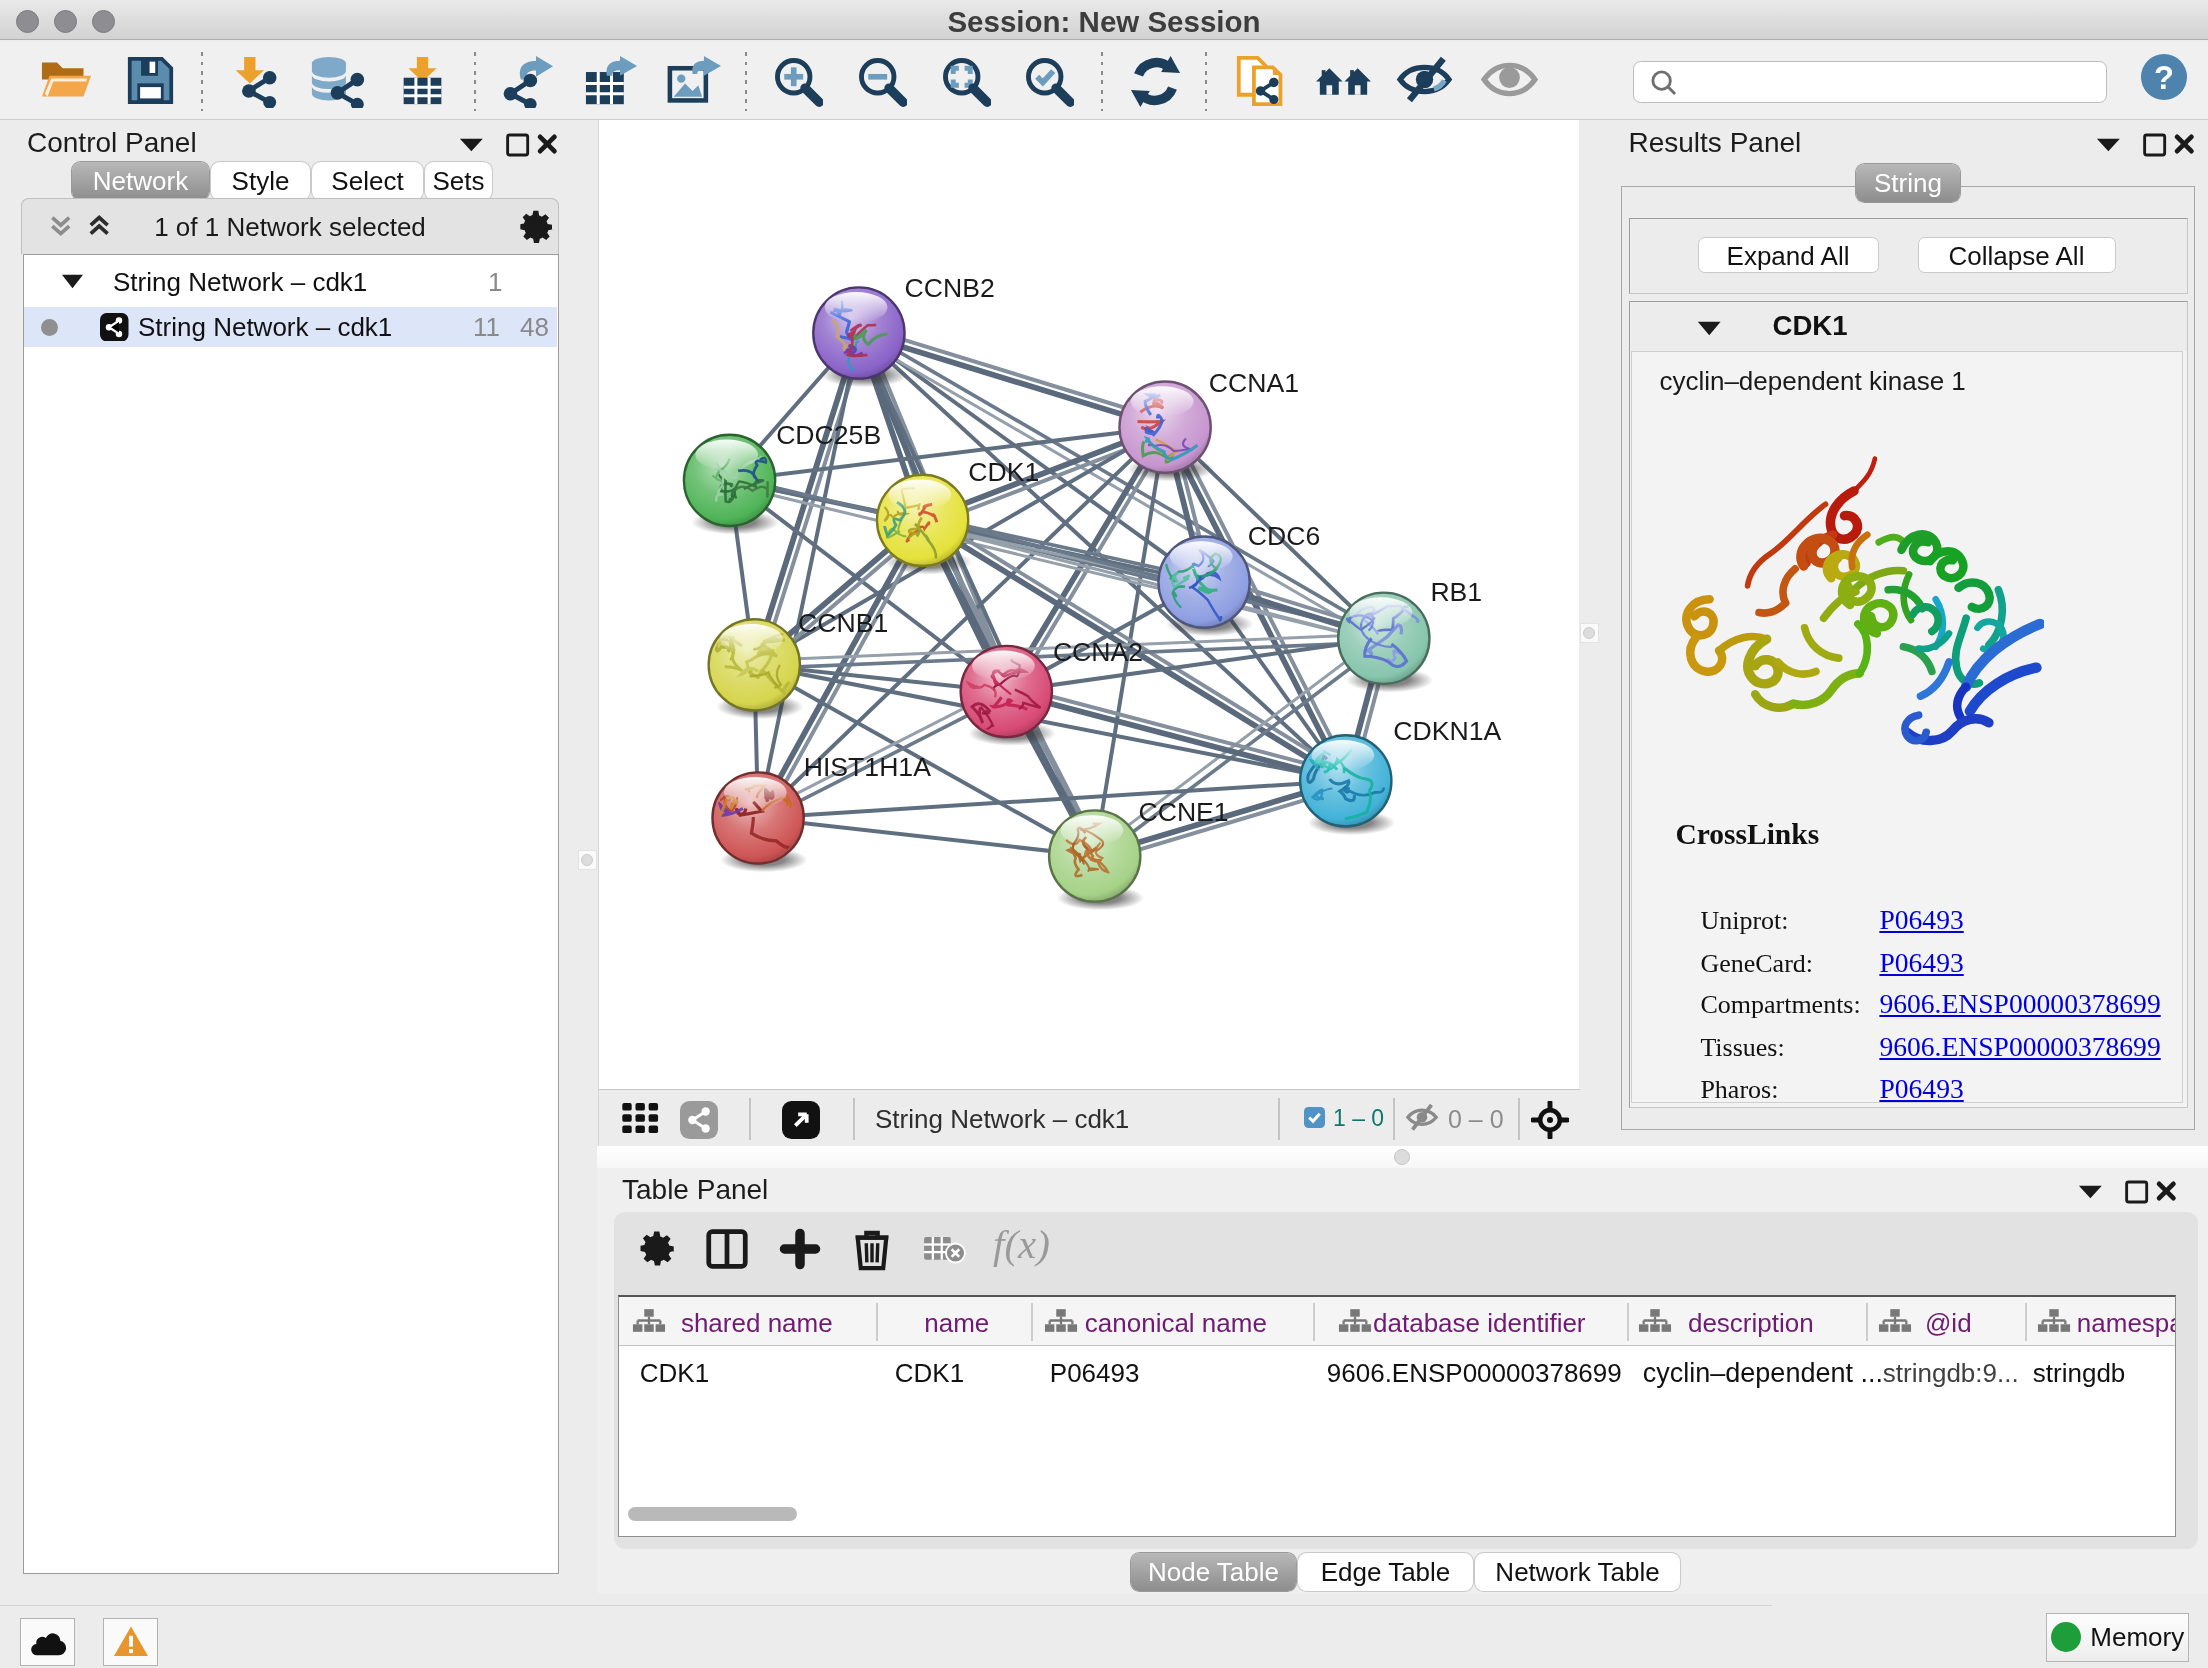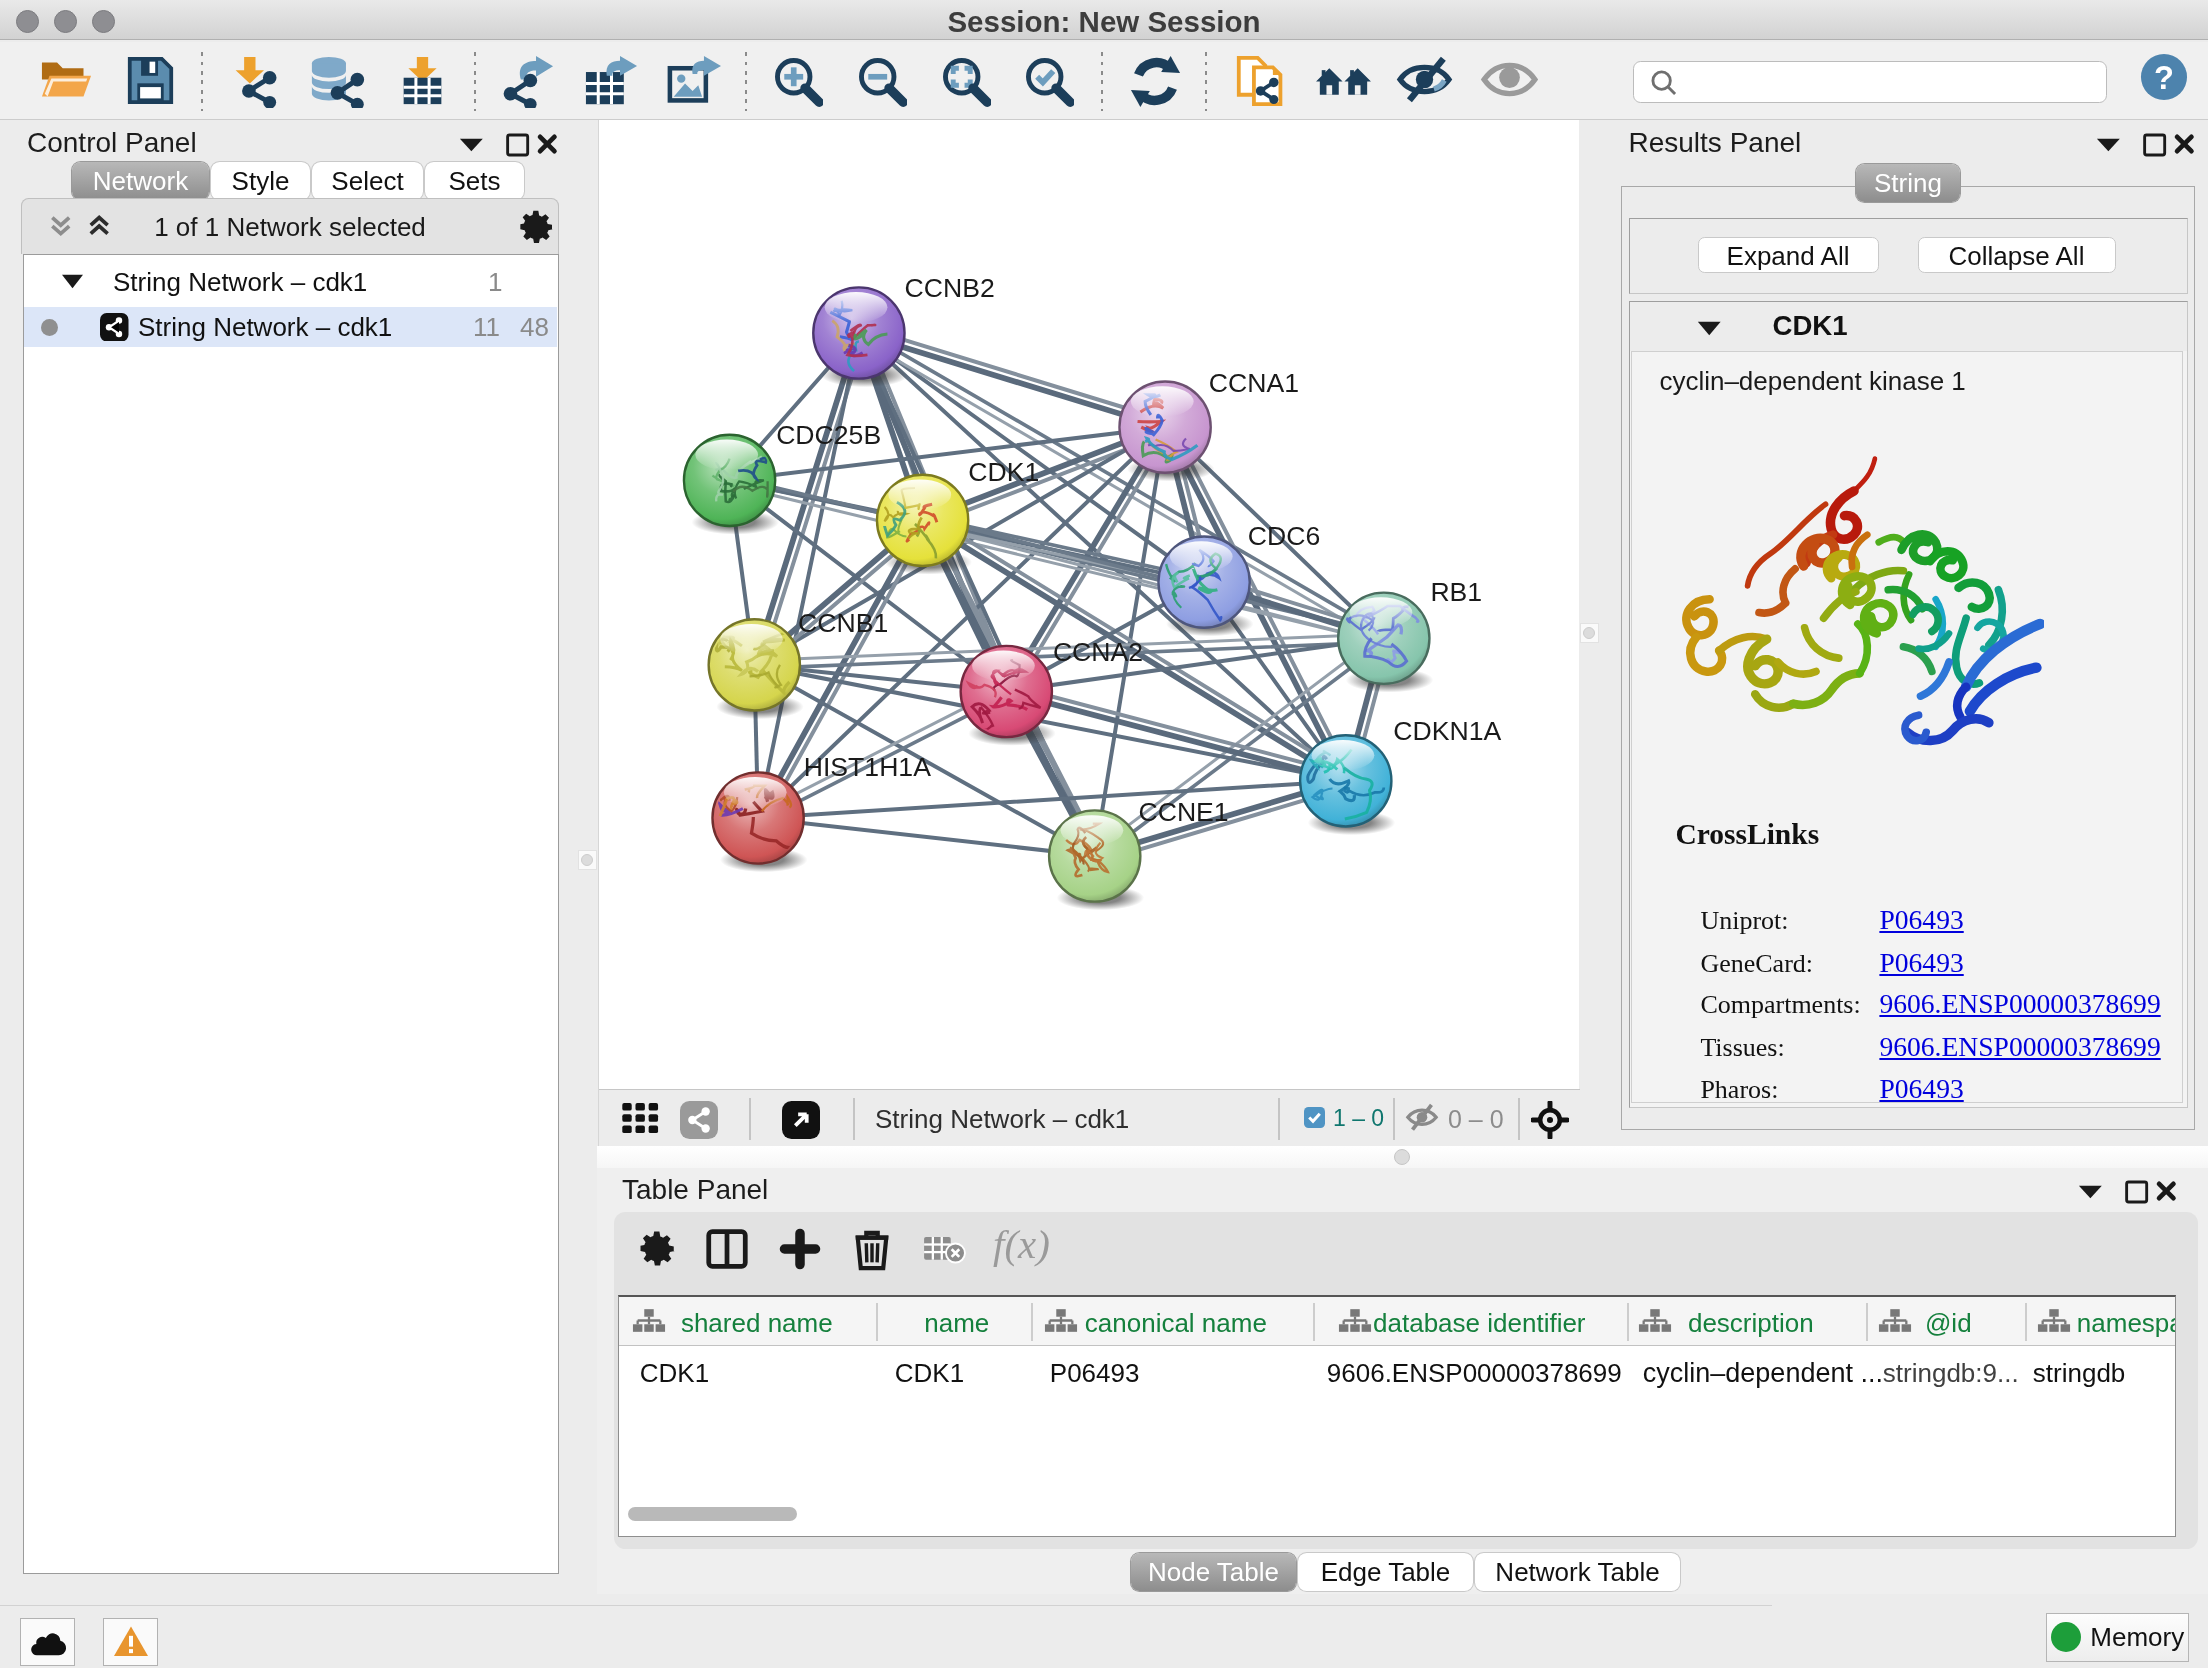--- a/index.html
+++ b/index.html
@@ -37,21 +37,21 @@
     background:#ffffff; border:1.9px solid #9b9b9b; }
   #row2 { position:absolute; left:0; top:52px; width:533px; height:40px; background:#dce6f8; }
   
   #canvas { left:598px; top:120px; width:981px; height:1026px; background:#ffffff;
     border-left:1.9px solid #d6d6d6; }
   #netstatus { position:absolute; left:0; top:969px; width:981px; height:57px;
     background:#ececec; border-top:1.9px solid #c6c6c6; }
   
   #rpanel { left:1619px; top:120px; width:590px; height:1043px; background:#ececec; }
   .hicon { position:absolute; top:11.4px; width:34px; height:25px; }
-  .hlabel { position:absolute; top:11.4px; font-size:26px; color:#15803d; text-align:center; white-space:nowrap; }
+  .hlabel { position:absolute; top:11.4px; font-size:26px; color:#701a75; text-align:center; white-space:nowrap; }
   .hsep { position:absolute; top:5.7px; width:1.9px; height:38px; background:#cdcdcd; }
   .clrow { position:absolute; left:68px; font-family:"Liberation Serif", serif; font-size:27.6px; color:#111;margin-top:43px; }
   .cll { display:inline-block; width:179px; font-size:26px; vertical-align:baseline; }
   .cla { color:#0000dd; text-decoration:underline; }
   
   #tpanel { left:597px; top:1168px; width:1611px; height:426px; background:#efefef; }
   #tcontainer { position:absolute; left:17px; top:44px; width:1584px; height:337px;
     background:#e2e2e2; border-radius:11.4px; }
   #ttable { position:absolute; left:3.8px; top:83px; width:1558px; height:242px; overflow:hidden;
     background:#fff; border:1.9px solid #8e8e8e; border-top:2.9px solid #555; }
@@ -269,21 +269,21 @@
   <div class="abs" id="cpanel">
     <div class="ptitle" style="position:absolute;left:27px;top:6.7px;">Control Panel</div>
     <svg class="abs" style="left:458px;top:12.4px;" width="105" height="25" viewBox="0 0 110 26">
       <path d="M2 7 L26 7 L14 20 Z" fill="#1a1a1a"></path>
       <rect x="52" y="3" width="21" height="21" rx="2" fill="none" stroke="#1a1a1a" stroke-width="3"></rect>
       <path d="M86 5 L101 20 M101 5 L86 20" stroke="#1a1a1a" stroke-width="5" stroke-linecap="round"></path>
     </svg>
     <div class="tab tabsel" style="left:72px; top:42px; width:137px;">Network</div>
     <div class="tab" style="left:211px; top:42px; width:99px;">Style</div>
     <div class="tab" style="left:312px; top:42px; width:111px;">Select</div>
-    <div class="tab" style="left:425px; top:42px; width:99px;">Sets</div>
+    <div class="tab" style="left:425px; top:42px; width:67px;">Sets</div>
     <div id="netbar">
       <svg style="position:absolute;left:27px;top:13.3px" width="76" height="30" viewBox="0 0 80 32">
         <g stroke="#8d8d8d" stroke-width="4" fill="none">
           <path d="M3 6 L12 14 L21 6"></path>
           <path d="M3 15 L12 23 L21 15"></path>
         </g>
         <g stroke="#2c2c2c" stroke-width="4" fill="none">
           <path d="M44 14 L53 6 L62 14"></path>
           <path d="M44 23 L53 15 L62 23"></path>
         </g>

